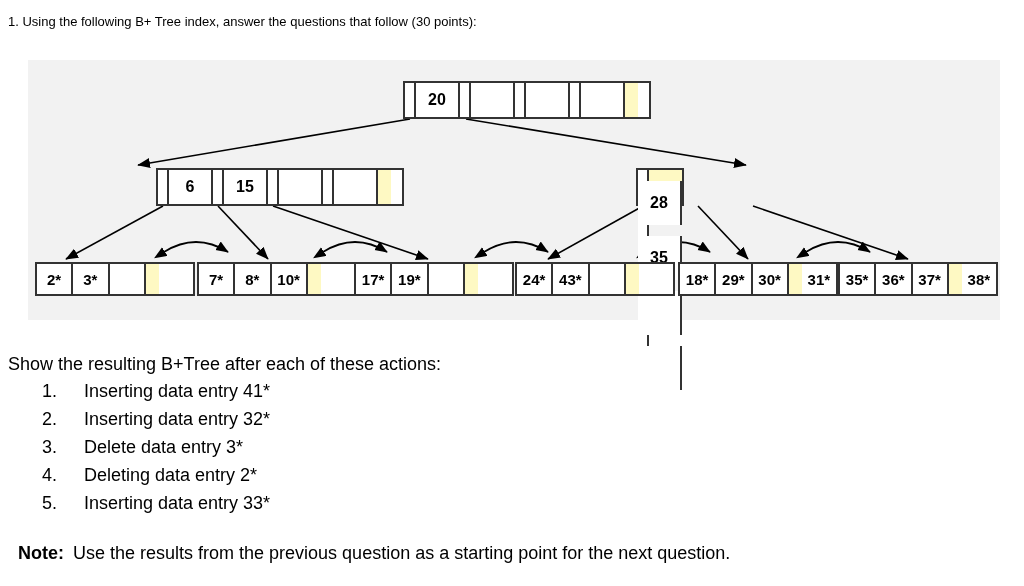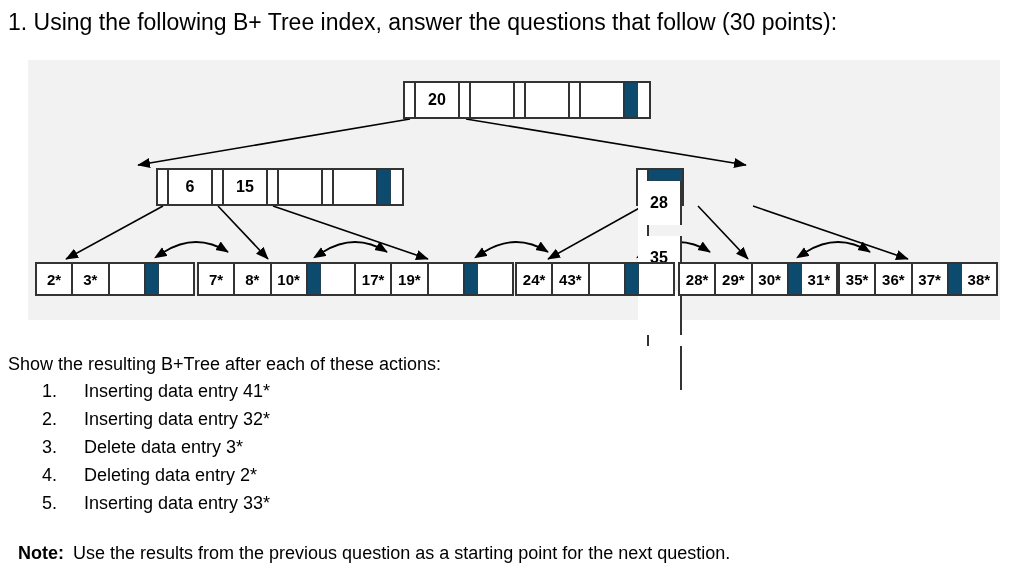--- a/index.html
+++ b/index.html
@@ -14,21 +14,21 @@
     color: #000000;
     position: relative;
     overflow: hidden;
   }
 
   
   .title {
     position: absolute;
     left: 8px;
     top: 10px;
-    font-size: 23px;
+    font-size: 13px;
     line-height: 24px;
     white-space: nowrap;
   }
 
   
   .diagram {
     position: absolute;
     left: 28px;
     top: 60px;
     width: 972px;
@@ -40,21 +40,21 @@
     left: 0;
     top: 0;
     width: 972px;
     height: 260px;
   }
 
   
   .node {
     position: absolute;
     display: flex;
-    background: #0c4a6e;
+    background: #fef9c3;
     border: 2px solid #333333;
     box-sizing: border-box;
     z-index: 2;
   }
   .node .cell {
     box-sizing: border-box;
     border-right: 2px solid #333333;
     display: flex;
     align-items: center;
     justify-content: center;
@@ -235,21 +235,21 @@
   </div>
 
   <div class="node leaf leaf-4">
     <div class="cell">24*</div>
     <div class="cell">43*</div>
     <div class="cell"></div>
     <div class="cell"></div>
   </div>
 
   <div class="node leaf leaf-5">
-    <div class="cell">28*</div>
+    <div class="cell">18*</div>
     <div class="cell">29*</div>
     <div class="cell">30*</div>
     <div class="cell">31*</div>
   </div>
 
   <div class="node leaf leaf-6">
     <div class="cell">35*</div>
     <div class="cell">36*</div>
     <div class="cell">37*</div>
     <div class="cell">38*</div>

